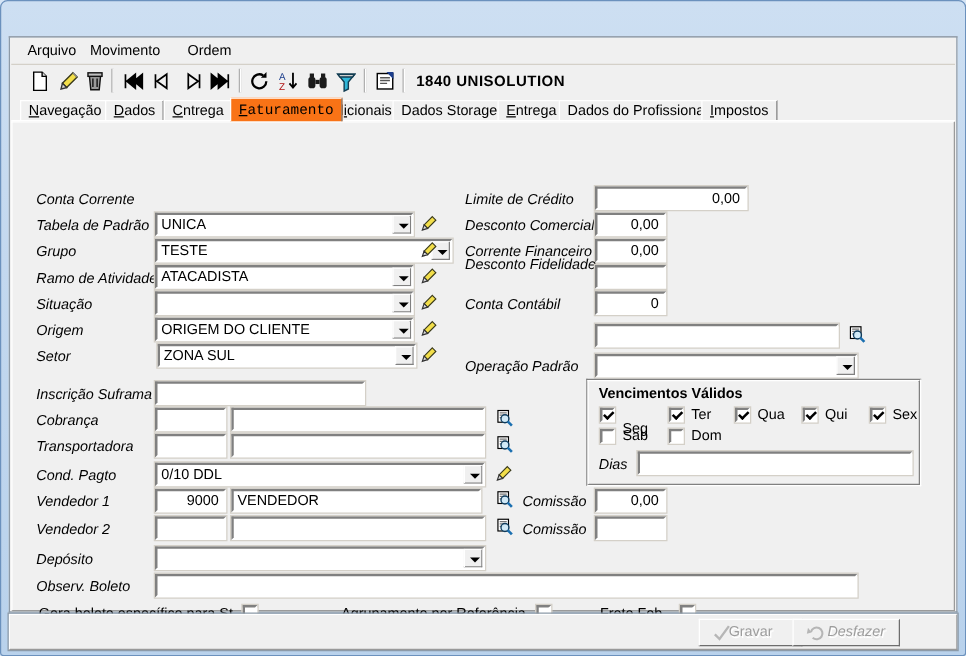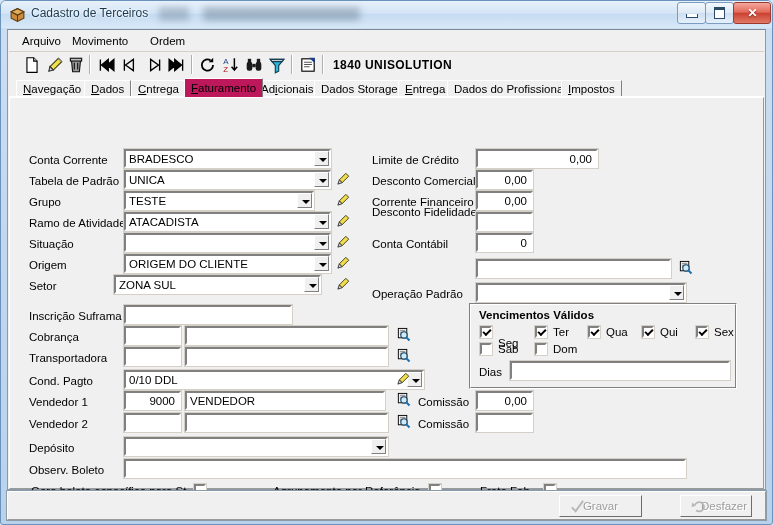--- a/index.html
+++ b/index.html
@@ -105,38 +105,39 @@
     position:absolute;top:2px;height:17px;line-height:17px;
     box-sizing:border-box;
     padding:0 6px;
     background:#f0f0f0;
     border:1px solid #fff;
     border-right-color:#808080;border-bottom-color:#808080;
     font-size:11.5px;color:#000;white-space:nowrap;cursor:default;
   }
   .tab.active{
     top:0;height:19px;line-height:19px;
-    background:#be185d;
+    background:#f97316;
     border:1px solid #fff;border-right-color:#808080;border-bottom:none;
     z-index:5;
+    font-family:Liberation Mono, monospace;
   }
   .tab u{text-decoration:underline;}
 
   #tabline{position:absolute;left:1px;top:66px;width:755px;height:1px;background:#fff;}
 
   
   #page{
     position:absolute;left:1px;top:67px;width:755px;height:392px;
     background:#f0f0f0;
     border:1px solid #fff;border-right-color:#9a9a9a;border-bottom-color:#9a9a9a;
     box-sizing:border-box;
   }
 
   .lbl{
-    position:absolute;font-size:11.5px;color:#000;white-space:nowrap;line-height:13px;
+    position:absolute;font-size:11.5px;color:#000;white-space:nowrap;line-height:13px;font-style:italic;
   }
 
   
   .fld{
     position:absolute;box-sizing:border-box;
     background:#fff;
     border:2px solid;
     border-color:#808080 #ffffff #ffffff #808080;
     outline:1px solid #d4d0c8;
     font-size:11.5px;color:#000;
@@ -206,47 +207,27 @@
     background:#f0f0f0;
     border:1px solid;border-color:#fff #6d6d6d #6d6d6d #fff;
     color:#9d9d9d;
     font-size:11.5px;line-height:20px;
     text-align:center;
     text-shadow:1px 1px 0 #fff;
     cursor:default;
   }
   .cmdbtn .gi{position:absolute;left:10px;top:3px;width:15px;height:15px;}
   #btn-gravar{left:551px;width:83px;}
-  #btn-desfazer{left:672px;width:72px;}
+  #btn-desfazer{left:626px;width:86px;font-style:italic;}
 </style>
 </head>
 <body>
 
 <div id="window">
 
-  <div id="titlebar">
-    <svg id="title-icon" viewBox="0 0 16 16">
-      <path d="M2 5.5 L8 2.5 L14 5.5 L14 11.5 L8 14.5 L2 11.5 Z" fill="#c98a3c" stroke="#5d3a10" stroke-width="1"></path>
-      <path d="M2 5.5 L8 8.5 L14 5.5" fill="none" stroke="#5d3a10" stroke-width="1"></path>
-      <path d="M8 8.5 L8 14.5" fill="none" stroke="#5d3a10" stroke-width="1"></path>
-      <path d="M2 5.5 L8 2.5 L14 5.5 L8 8.5 Z" fill="#e0ac5e" stroke="#5d3a10" stroke-width="1"></path>
-    </svg>
-    <div id="title-text">Cadastro de Terceiros</div>
-    <div id="title-redacted"></div>
-
-    <div class="winbtn" id="btn-min">
-        <i></i>
-      </div>
-    <div class="winbtn" id="btn-max">
-        <i></i>
-      </div>
-    <div class="winbtn" id="btn-close">
-        <i>✕</i>
-      </div>
-  </div>
 
   <div id="client">
 
     <div id="menubar">
       <div class="menu-item" id="menu-arquivo">Arquivo</div>
       <div class="menu-item" id="menu-movimento">Movimento</div>
       <div class="menu-item" id="menu-ordem">Ordem</div>
     </div>
 
     <div id="toolbar">
@@ -334,37 +315,33 @@
       <div class="tab" style="left:305px"><span>Dados Storage</span></div>
       <div class="tab" style="left:389px"><u>E</u><span>ntrega</span></div>
       <div class="tab" style="left:438px"><span>Dados do Profissional</span></div>
       <div class="tab" style="left:552px"><u>I</u><span>mpostos</span></div>
     </div>
     <div id="tabline"></div>
 
     <div id="page">
 
       <div class="lbl" style="left:19px;top:56px">Conta Corrente</div>
-      <div class="fld combo" style="left:114px;top:51px;width:207px;height:19px">
-        <span class="v">BRADESCO</span>
-        <span class="btn"></span>
-      </div>
 
       <div class="lbl" style="left:19px;top:77px">Tabela de Padrão</div>
       <div class="fld combo" style="left:114px;top:72px;width:207px;height:19px">
         <span class="v">UNICA</span>
         <span class="btn"></span>
       </div>
       <svg class="icobtn" style="left:326px;top:73px" viewBox="0 0 16 16">
         <path d="M10.5 2.5 l3 3 l-7 7 l-3 -3 z" fill="#f2de4a" stroke="#3a3a1a" stroke-width="1"></path>
         <path d="M3.5 9.5 l3 3 l-4.5 1.5 z" fill="#d9d9d9" stroke="#333" stroke-width="1"></path>
       </svg>
 
       <div class="lbl" style="left:19px;top:98px">Grupo</div>
-      <div class="fld combo" style="left:114px;top:93px;width:190px;height:19px">
+      <div class="fld combo" style="left:114px;top:93px;width:238px;height:19px">
         <span class="v">TESTE</span>
         <span class="btn"></span>
       </div>
       <svg class="icobtn" style="left:326px;top:94px" viewBox="0 0 16 16">
         <path d="M10.5 2.5 l3 3 l-7 7 l-3 -3 z" fill="#f2de4a" stroke="#3a3a1a" stroke-width="1"></path>
         <path d="M3.5 9.5 l3 3 l-4.5 1.5 z" fill="#d9d9d9" stroke="#333" stroke-width="1"></path>
       </svg>
 
       <div class="lbl" style="left:19px;top:119px">Ramo de Atividade</div>
       <div class="fld combo" style="left:114px;top:114px;width:207px;height:19px">
@@ -390,21 +367,21 @@
       <div class="fld combo" style="left:114px;top:156px;width:207px;height:19px">
         <span class="v">ORIGEM DO CLIENTE</span>
         <span class="btn"></span>
       </div>
       <svg class="icobtn" style="left:326px;top:157px" viewBox="0 0 16 16">
         <path d="M10.5 2.5 l3 3 l-7 7 l-3 -3 z" fill="#f2de4a" stroke="#3a3a1a" stroke-width="1"></path>
         <path d="M3.5 9.5 l3 3 l-4.5 1.5 z" fill="#d9d9d9" stroke="#333" stroke-width="1"></path>
       </svg>
 
       <div class="lbl" style="left:19px;top:182px">Setor</div>
-      <div class="fld combo" style="left:104px;top:177px;width:207px;height:19px">
+      <div class="fld combo" style="left:116px;top:177px;width:207px;height:19px">
         <span class="v">ZONA SUL</span>
         <span class="btn"></span>
       </div>
       <svg class="icobtn" style="left:326px;top:178px" viewBox="0 0 16 16">
         <path d="M10.5 2.5 l3 3 l-7 7 l-3 -3 z" fill="#f2de4a" stroke="#3a3a1a" stroke-width="1"></path>
         <path d="M3.5 9.5 l3 3 l-4.5 1.5 z" fill="#d9d9d9" stroke="#333" stroke-width="1"></path>
       </svg>
 
       <div class="lbl" style="left:19px;top:212px">Inscrição Suframa</div>
       <div class="fld" style="left:114px;top:207px;width:168px;height:19px">
@@ -433,21 +410,21 @@
         <span class="v"></span>
       </div>
       <svg class="icobtn" style="left:386px;top:250px" viewBox="0 0 16 16">
         <rect x="2.5" y="1.5" width="9" height="10" fill="#fff" stroke="#000" stroke-width="1"></rect>
         <path d="M4 3.5 h6 M4 5.5 h6 M4 7.5 h4" stroke="#777" stroke-width="1"></path>
         <circle cx="8.5" cy="8.5" r="3.4" fill="#cfe9f7" stroke="#0b3a5d" stroke-width="1.2" opacity=".95"></circle>
         <path d="M10.8 10.8 l3.6 3.6" stroke="#1a6fb0" stroke-width="2.2"></path>
       </svg>
 
       <div class="lbl" style="left:19px;top:277px">Cond. Pagto</div>
-      <div class="fld combo" style="left:114px;top:272px;width:300px;height:19px">
+      <div class="fld combo" style="left:114px;top:272px;width:264px;height:19px">
         <span class="v">0/10 DDL</span>
         <span class="btn"></span>
       </div>
       <svg class="icobtn" style="left:386px;top:273px" viewBox="0 0 16 16">
         <path d="M10.5 2.5 l3 3 l-7 7 l-3 -3 z" fill="#f2de4a" stroke="#3a3a1a" stroke-width="1"></path>
         <path d="M3.5 9.5 l3 3 l-4.5 1.5 z" fill="#d9d9d9" stroke="#333" stroke-width="1"></path>
       </svg>
 
       <div class="lbl" style="left:19px;top:298px">Vendedor 1</div>
       <div class="fld" style="left:114px;top:293px;width:57px;height:19px">

